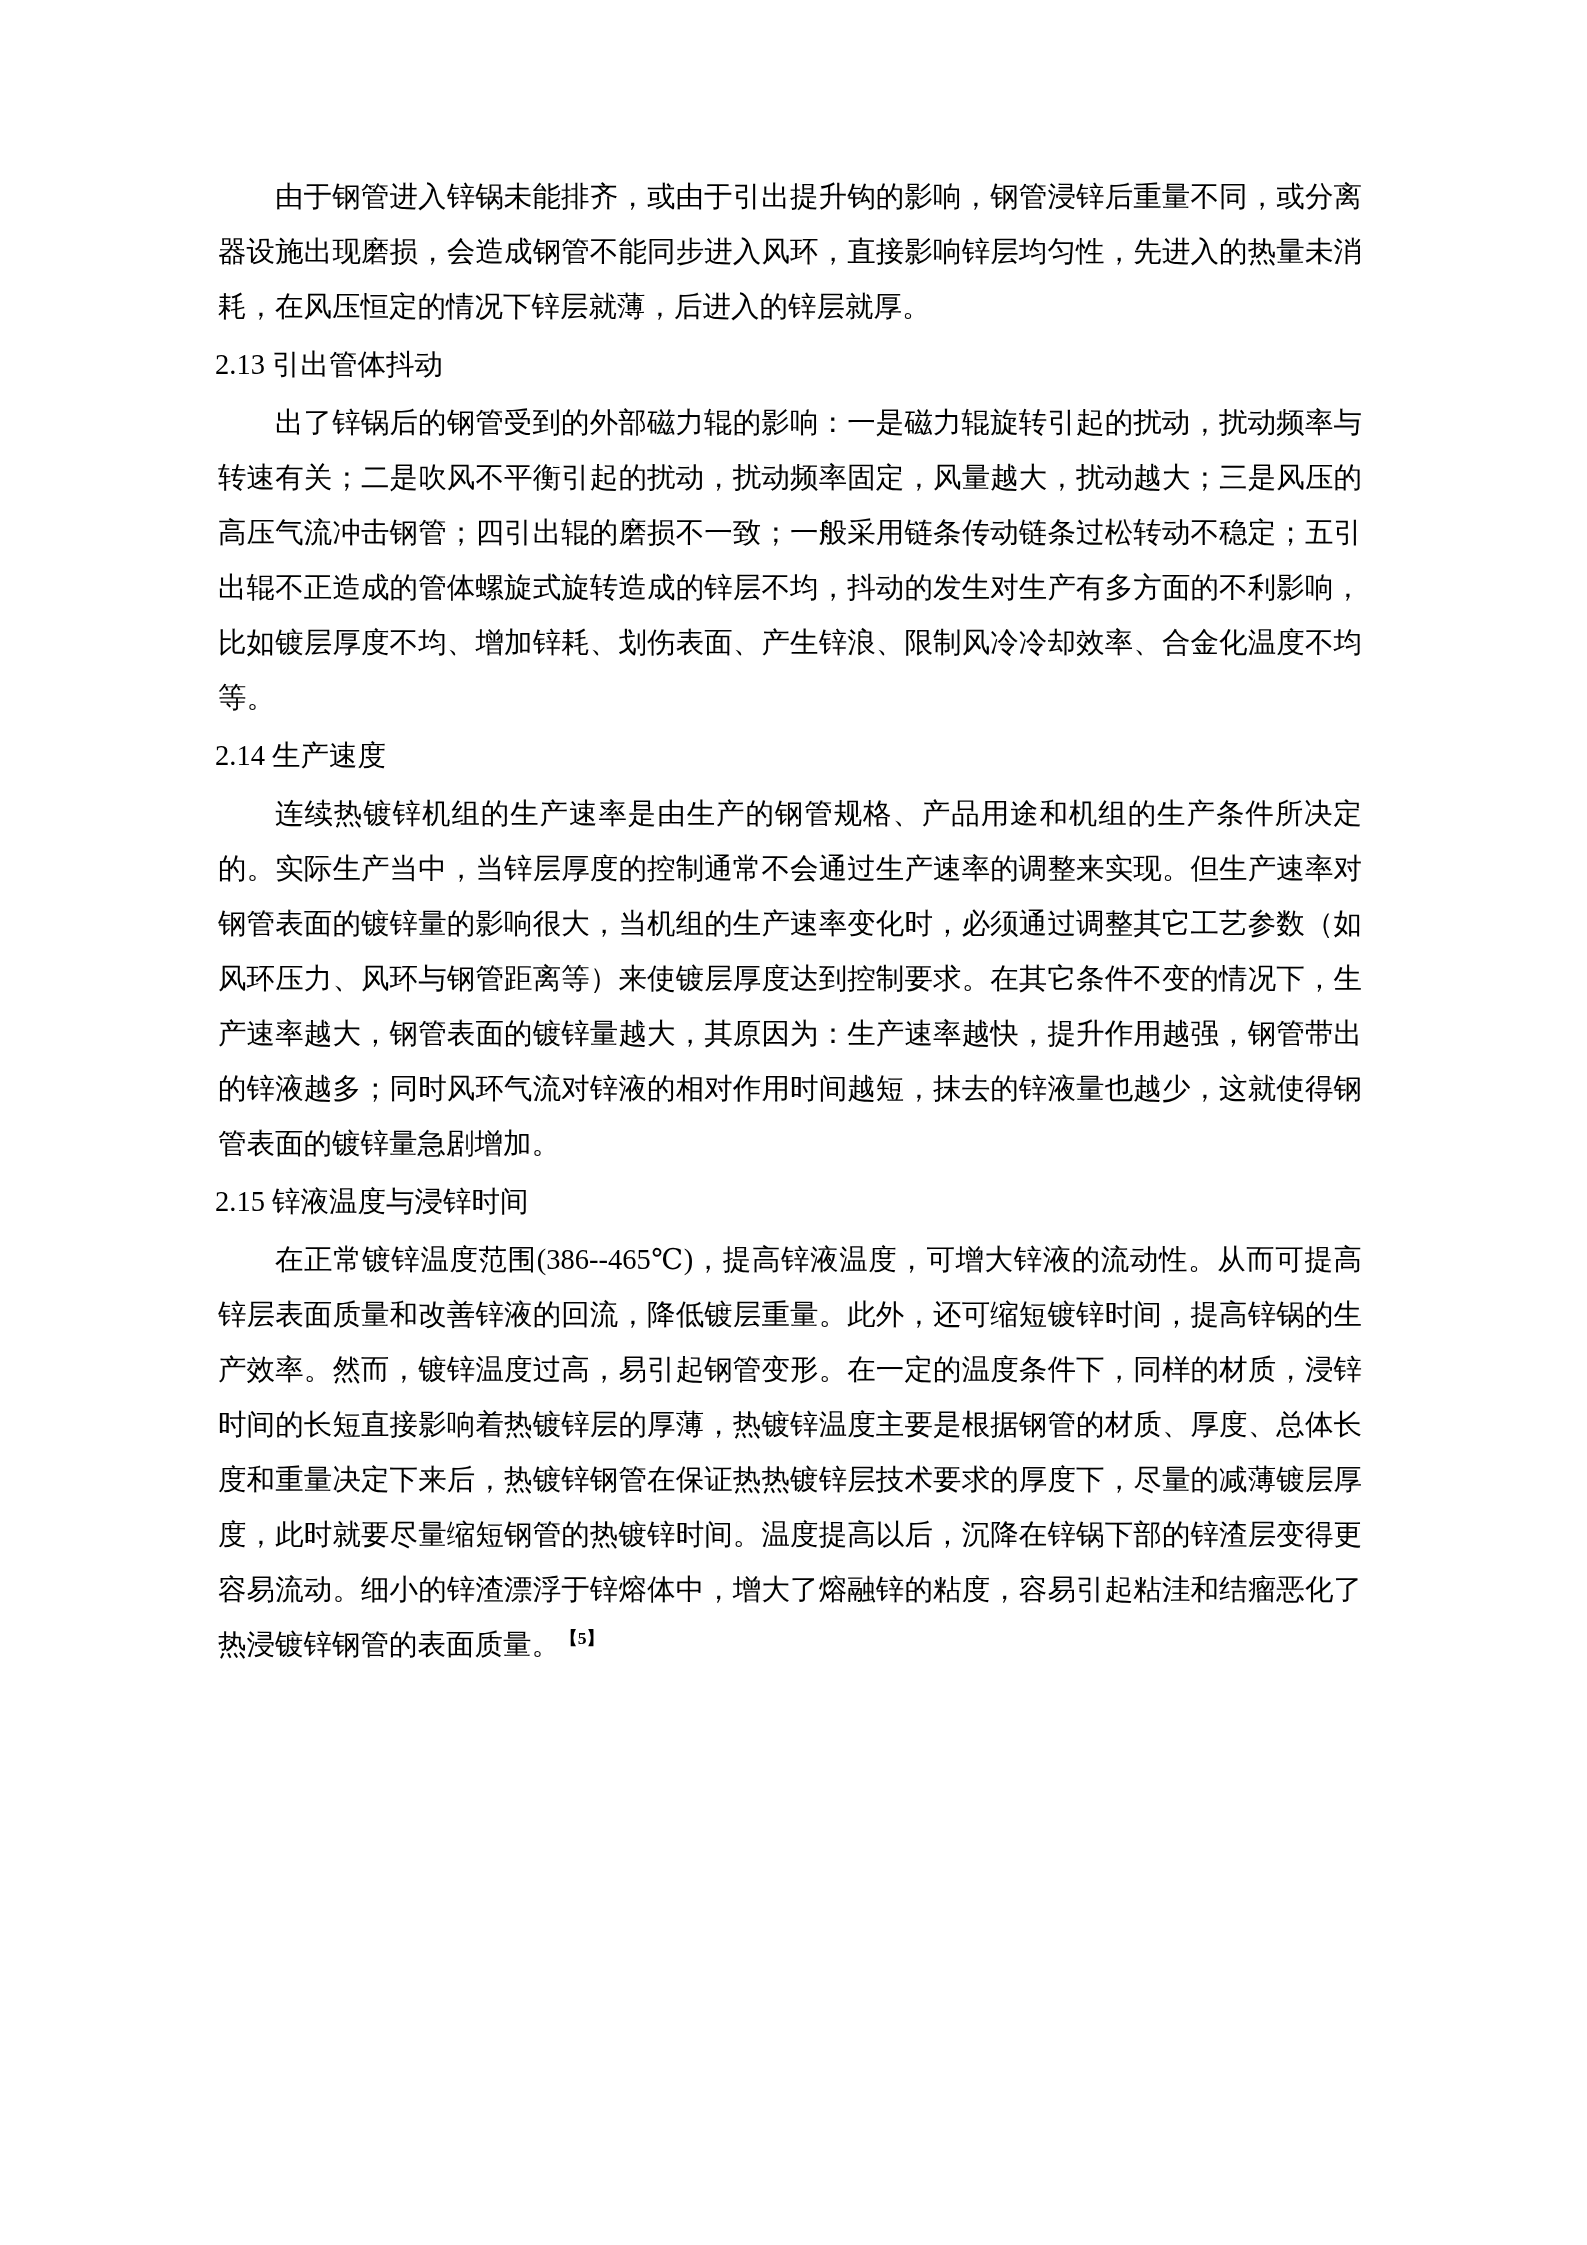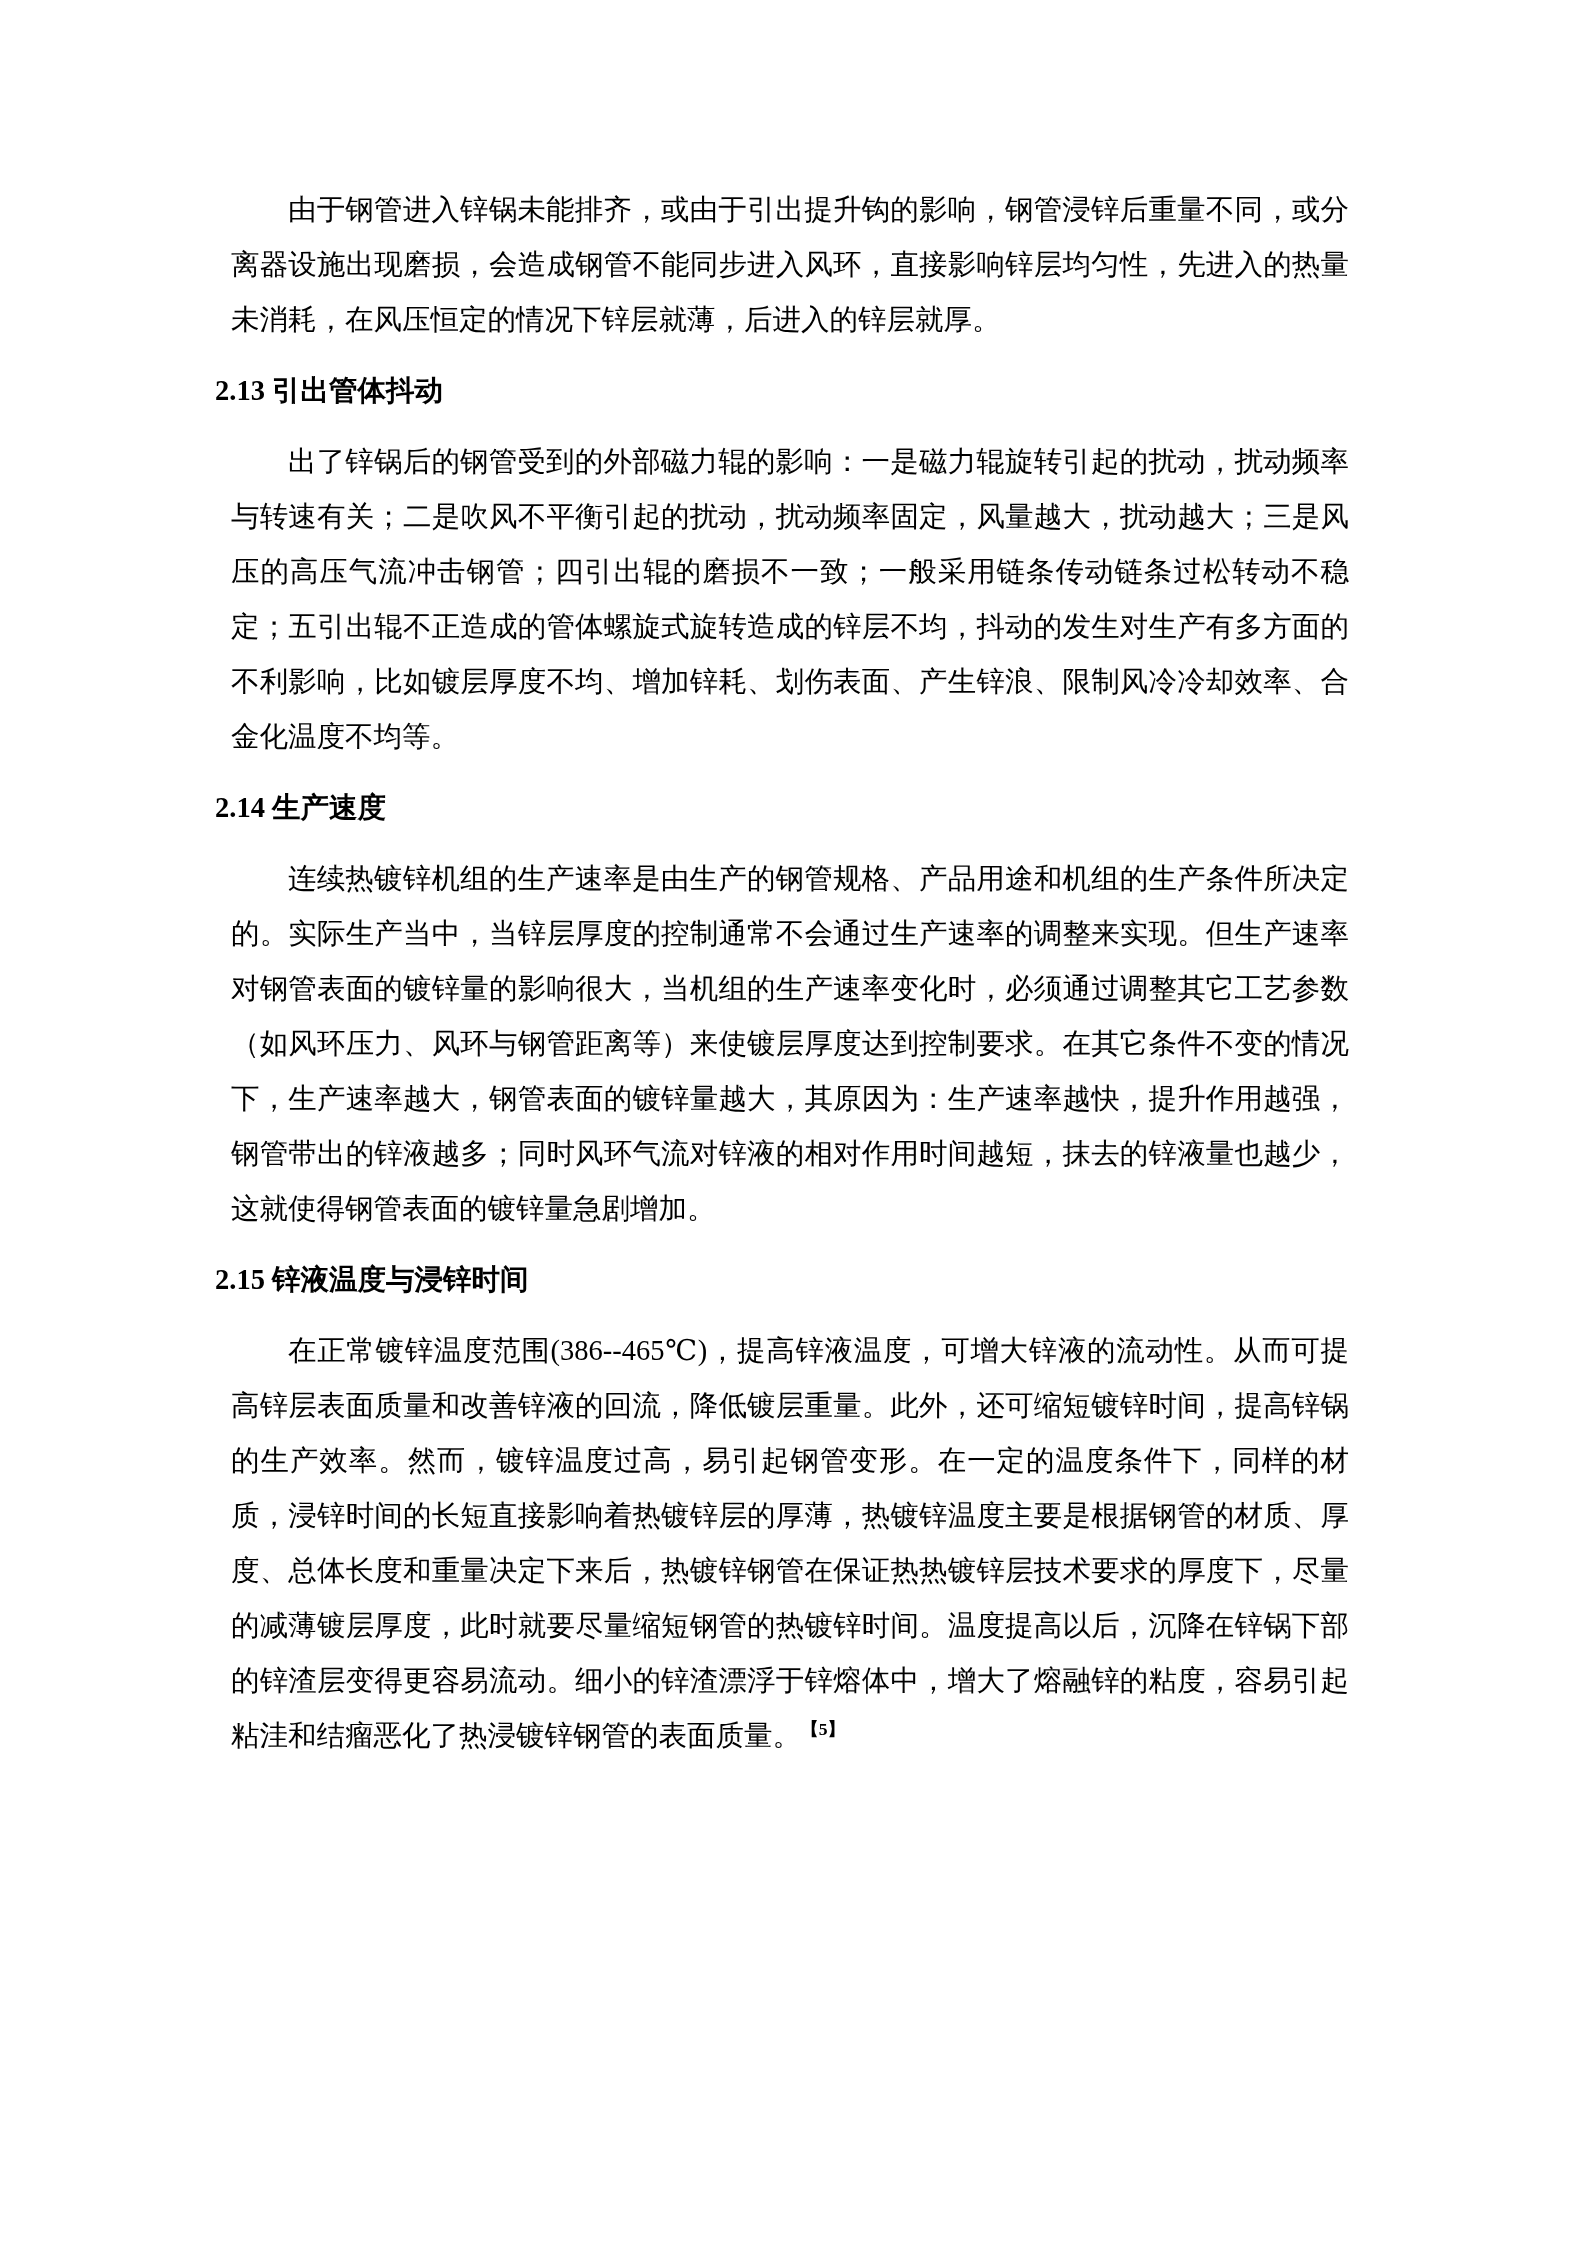--- a/index.html
+++ b/index.html
@@ -20,28 +20,28 @@
     top: 166px;
     width: 1150px;
     color: #000000;
     font-family: "Liberation Serif", "DejaVu Serif", serif;
     font-size: 28.5px;
     line-height: 55px;
     text-align: justify;
     text-justify: inter-ideograph;
   }
   .doc-paragraph {
-    margin: 16px;
+    margin: 3px;
     text-indent: 2em;
   }
   .doc-heading {
     margin: 0;
     text-indent: 0;
     text-align: left;
-    font-weight: bold;
+    font-weight: normal;
   }
   .ref-sup {
     font-weight: bold;
     font-size: 0.62em;
     vertical-align: super;
     line-height: 0;
   }
 </style>
 </head>
 <body>

